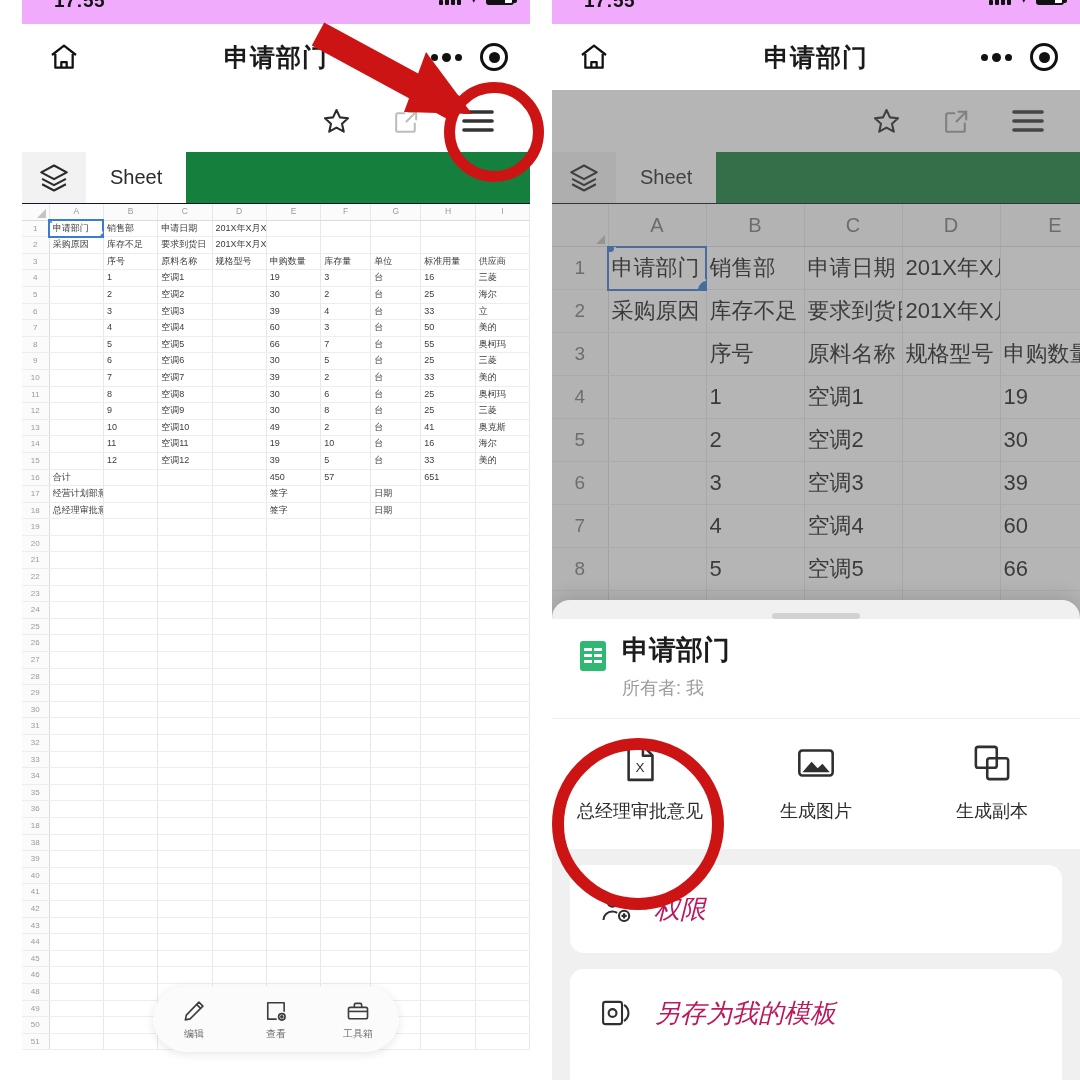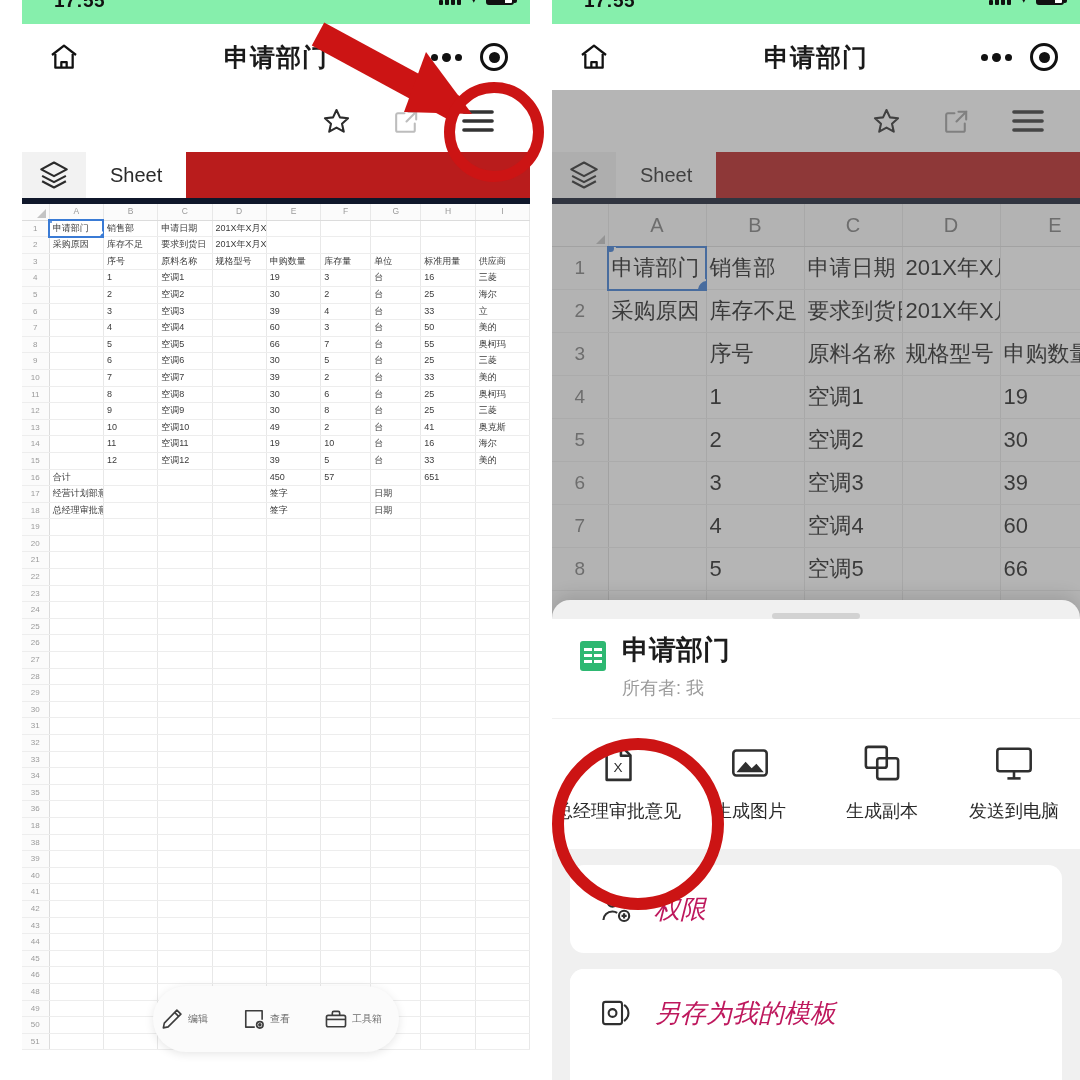--- a/index.html
+++ b/index.html
@@ -12,21 +12,21 @@
   .stage { position: relative; width: 1080px; height: 1080px; background:#fff; }
 
   
   .panel { position: absolute; top: 0; height: 1080px; background: #ffffff; overflow: hidden; }
   .panel-left  { left: 22px;  width: 508px; }
   .panel-right { left: 552px; width: 528px; }
 
   
   .statusbar {
     position: relative; height: 24px; width: 100%;
-    background: #86efac; overflow: hidden;
+    background: #f0abfc; overflow: hidden;
   }
   .status-time {
     position: absolute; left: 32px; top: -10px;
     font-size: 19px; font-weight: 600; color: #111; letter-spacing: .5px;
   }
   .status-right {
     position: absolute; right: 16px; top: -9px;
     display: flex; align-items: center; gap: 9px;
   }
   .sig-bars { display: flex; align-items: flex-end; gap: 2px; height: 13px; }
@@ -63,23 +63,23 @@
 
   
   .doctools {
     position: relative; height: 62px; background: #fff;
     display: flex; align-items: center; justify-content: flex-end;
     gap: 38px; padding-right: 34px;
   }
 
   
   .sheetbar {
-    height: 52px; background: #b91c1c;
+    height: 52px; background: #15803d;
     display: flex; align-items: stretch;
-    border-bottom: 6px solid #0f172a;
+    border-bottom: 1px solid #0f172a;
   }
   .sheetbar-layers {
     width: 64px; display:flex; align-items:center; justify-content:center;
     background:#f2f2f2;
   }
   .sheet-tab {
     background:#fff; display:flex; align-items:center; padding: 0 24px;
     font-size: 20px; color: #2b2b2b;
   }
 
@@ -134,21 +134,21 @@
   .scrim { position: absolute; inset: 0; background: rgba(90,90,90,0.45); pointer-events:none; }
 
   
   .floatbar {
     position: absolute; left: 50%; transform: translateX(-50%);
     bottom: 28px; height: 66px; width: 246px;
     background: #fbfbfb; border-radius: 33px;
     box-shadow: 0 2px 10px rgba(0,0,0,.10);
     display: flex; align-items: center; justify-content: space-around;
   }
-  .fb-item { display:flex; flex-direction: row; align-items:center; gap: 3px; width: 70px; }
+  .fb-item { display:flex; flex-direction: column; align-items:center; gap: 3px; width: 70px; }
   .fb-label { font-size: 10px; color: #6e6e6e; }
 
   
   .sheetmodal {
     position: absolute; left: 0; right: 0; bottom: 0; top: 600px;
     background: #f0f0f0; border-radius: 18px 18px 0 0;
     box-shadow: 0 -4px 18px rgba(0,0,0,.14);
     overflow: hidden;
   }
   .drag-handle {
@@ -1155,28 +1155,20 @@
             </svg>
             <span class="sm-action-label">生成图片</span>
           </div>
           <div class="sm-action">
             <svg width="44" height="44" viewBox="0 0 24 24" fill="none" stroke="#2f2f2f" stroke-width="1.4" stroke-linejoin="round">
               <rect x="3.2" y="3.2" width="11.4" height="11.4" rx="1.3"></rect>
               <rect x="9.4" y="9.4" width="11.4" height="11.4" rx="1.3"></rect>
             </svg>
             <span class="sm-action-label">生成副本</span>
           </div>
-          <div class="sm-action">
-            <svg width="44" height="44" viewBox="0 0 24 24" fill="none" stroke="#2f2f2f" stroke-width="1.4" stroke-linejoin="round">
-              <rect x="2.9" y="4.2" width="18.2" height="12.3" rx="1.4"></rect>
-                <path d="M8.4 20.4h7.2"></path>
-                <path d="M12 16.7v3.7"></path>
-            </svg>
-            <span class="sm-action-label">发送到电脑</span>
-          </div>
         </div>
       </div>
 
       <div class="sm-row" style="margin-top:16px;">
         <svg width="36" height="36" viewBox="0 0 24 24" fill="none" stroke="#2f2f2f" stroke-width="1.4" stroke-linejoin="round">
           <circle cx="9.6" cy="7.2" r="3.2"></circle>
             <path d="M3.6 19.4c0-3.4 2.7-5.7 6-5.7 1.2 0 2.3.3 3.2.9"></path>
           <circle cx="17.4" cy="16.6" r="3.4"></circle>
             <path d="M17.4 14.9v3.4M15.7 16.6h3.4"></path>
         </svg>

